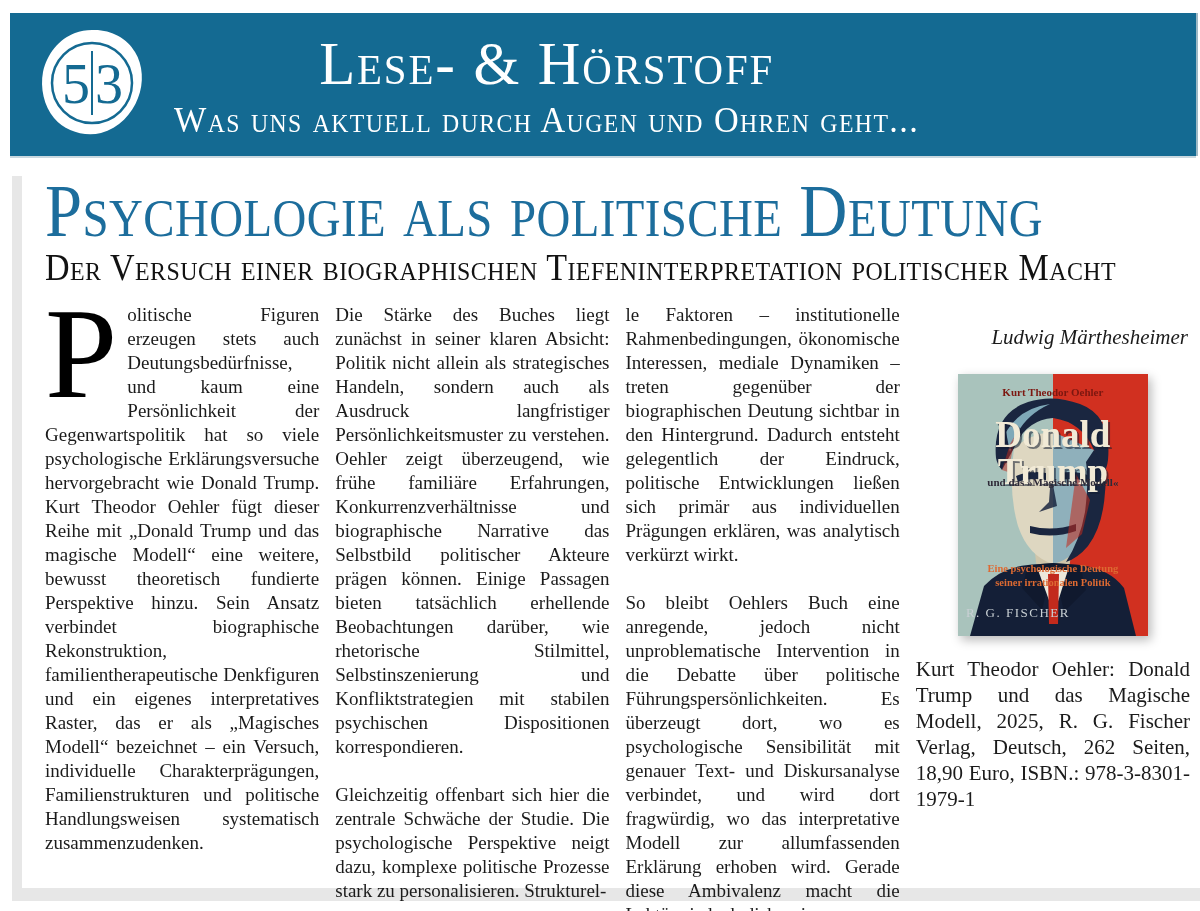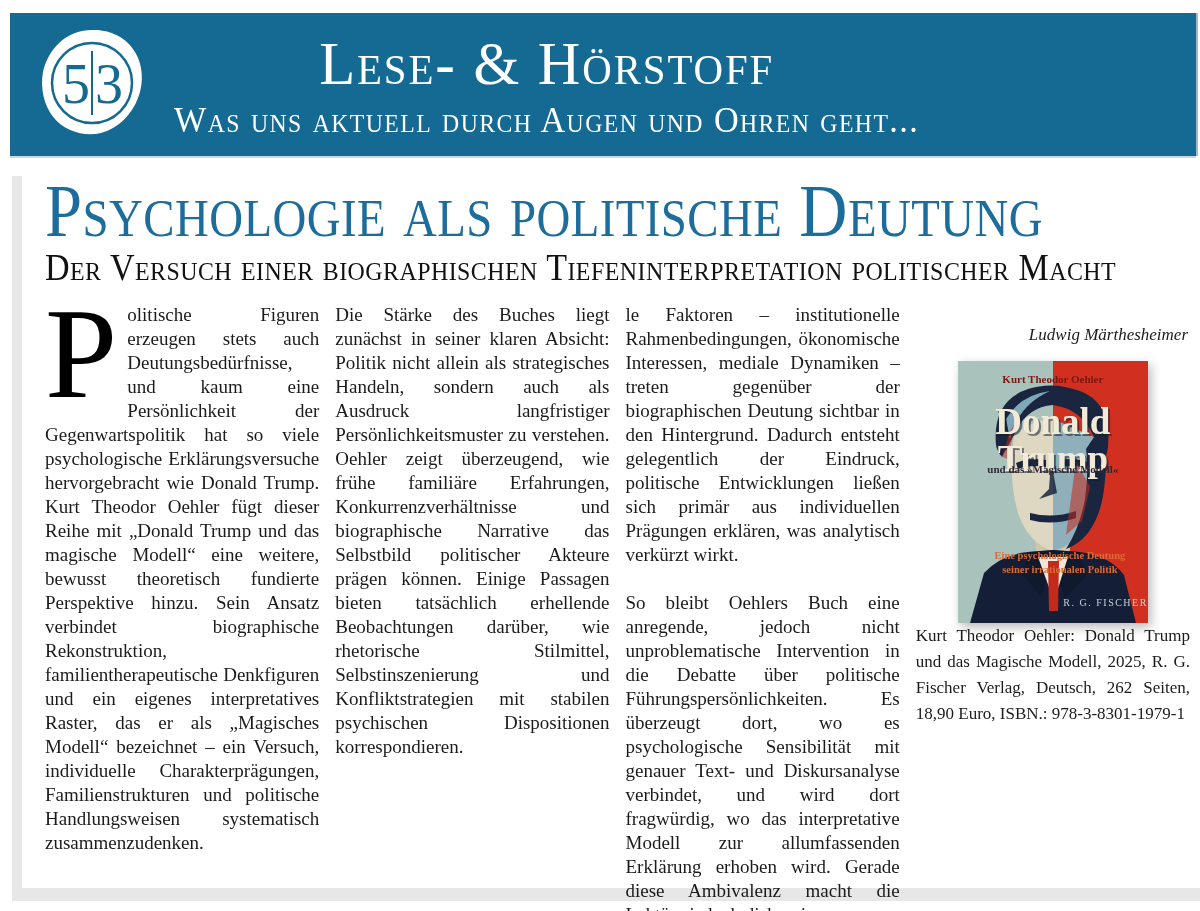--- a/index.html
+++ b/index.html
@@ -41,41 +41,41 @@
   .columns{
     position:absolute;left:45px;top:303px;width:1145px;height:585px;
     display:grid;grid-template-columns:repeat(4,1fr);column-gap:16px;
   }
   .col p{margin:0;font-size:19px;line-height:24px;text-align:justify;color:#1b1b1b;}
   .col p + p{margin-top:24px;}
   .dropcap{
     float:left;font-size:130px;line-height:96px;padding:2px 10px 0 0;color:#000;
   }
   .byline{
-    margin-top:22px;font-style:italic;font-size:17px;text-align:right;padding-right:2px;
+    margin-top:22px;font-style:italic;font-size:21px;text-align:right;padding-right:2px;
   }
-  .cover-wrap{margin-top:16px;display:flex;justify-content:center;}
+  .cover-wrap{margin-top:24px;display:flex;justify-content:center;}
   .cover{
     position:relative;width:190px;height:262px;flex:0 0 auto;
     box-shadow:3px 4px 10px rgba(0,0,0,.28);
   }
   .cover svg{position:absolute;left:0;top:0;}
   .cover-author{position:absolute;top:12px;width:100%;text-align:center;
     font-size:11px;font-weight:bold;color:#7c1710;}
   .cover-title{position:absolute;top:42px;width:100%;text-align:center;
     font-size:37px;font-weight:bold;color:#f1ead6;line-height:1;
     text-shadow:2px 2px 0 rgba(18,28,48,.55);}
   .cover-sub{position:absolute;top:102px;width:100%;text-align:center;
     font-size:11px;font-weight:bold;color:#2e2a38;}
   .cover-tagline{position:absolute;bottom:46px;width:100%;text-align:center;
-    font-size:10.5px;font-weight:bold;color:#dd6a32;line-height:1.35;padding-left:7px;}
-  .cover-pub{position:absolute;bottom:15px;width:100%;text-align:right;
-    font-size:10px;color:#c9d0d4;letter-spacing:1.5px;}
+    font-size:10.5px;font-weight:bold;color:#dd6a32;line-height:1.35;}
+  .cover-pub{position:absolute;bottom:15px;width:100%;text-align:left;
+    font-size:13px;color:#c9d0d4;letter-spacing:1.5px;padding-left:8px;}
   .caption{
-    font-size:17px;line-height:26px;text-align:justify;color:#1b1b1b;
+    margin-top:20px;font-size:21px;line-height:26px;text-align:justify;color:#1b1b1b;
   }
 </style>
 </head>
 <body>
 
 <div class="page">
 
   <div class="banner">
     <div class="badge">
       <svg width="104" height="112" viewBox="0 0 104 112">
@@ -99,20 +99,21 @@
   <div class="art-subtitle">Der Versuch einer biographischen Tiefeninterpretation politischer Macht</div>
 
   <div class="columns">
 
     <div class="col">
       <p><span class="dropcap">P</span><span>olitische Figuren erzeugen stets auch Deutungsbedürfnisse, und kaum eine Persönlichkeit der Gegenwartspolitik hat so viele psychologische Erklärungsversuche hervorgebracht wie Donald Trump. Kurt Theodor Oehler fügt dieser Reihe mit „Donald Trump und das magische Modell“ eine weitere, bewusst theoretisch fundierte Perspektive hinzu. Sein Ansatz verbindet biographische Rekonstruktion, familientherapeutische Denkfiguren und ein eigenes interpretatives Raster, das er als „Magisches Modell“ bezeichnet – ein Versuch, individuelle Charakterprägungen, Familienstrukturen und politische Handlungsweisen systematisch zusammenzudenken.</span></p>
     </div>
 
     <div class="col">
       <p>Die Stärke des Buches liegt zunächst in seiner klaren Absicht: Politik nicht allein als strategisches Handeln, sondern auch als Ausdruck langfristiger Persönlichkeitsmuster zu verstehen. Oehler zeigt überzeugend, wie frühe familiäre Erfahrungen, Konkurrenzverhältnisse und biographische Narrative das Selbstbild politischer Akteure prägen können. Einige Passagen bieten tatsächlich erhellende Beobachtungen darüber, wie rhetorische Stilmittel, Selbstinszenierung und Konfliktstrategien mit stabilen psychischen Dispositionen korrespondieren.</p>
+      <p>Gleichzeitig offenbart sich hier die zentrale Schwäche der Studie. Die psychologische Perspektive neigt dazu, komplexe politische Prozesse stark zu personalisieren. Strukturel-</p>
     </div>
 
     <div class="col">
       <p>le Faktoren – institutionelle Rahmenbedingungen, ökonomische Interessen, mediale Dynamiken – treten gegenüber der biographischen Deutung sichtbar in den Hintergrund. Dadurch entsteht gelegentlich der Eindruck, politische Entwicklungen ließen sich primär aus individuellen Prägungen erklären, was analytisch verkürzt wirkt.</p>
       <p>So bleibt Oehlers Buch eine anregende, jedoch nicht unproblematische Intervention in die Debatte über politische Führungspersönlichkeiten. Es überzeugt dort, wo es psychologische Sensibilität mit genauer Text- und Diskursanalyse verbindet, und wird dort fragwürdig, wo das interpretative Modell zur allumfassenden Erklärung erhoben wird. Gerade diese Ambivalenz macht die Lektüre jedoch diskussi-</p>
     </div>
 
     <div class="col">
       <div class="byline">Ludwig Märthesheimer</div>
 

